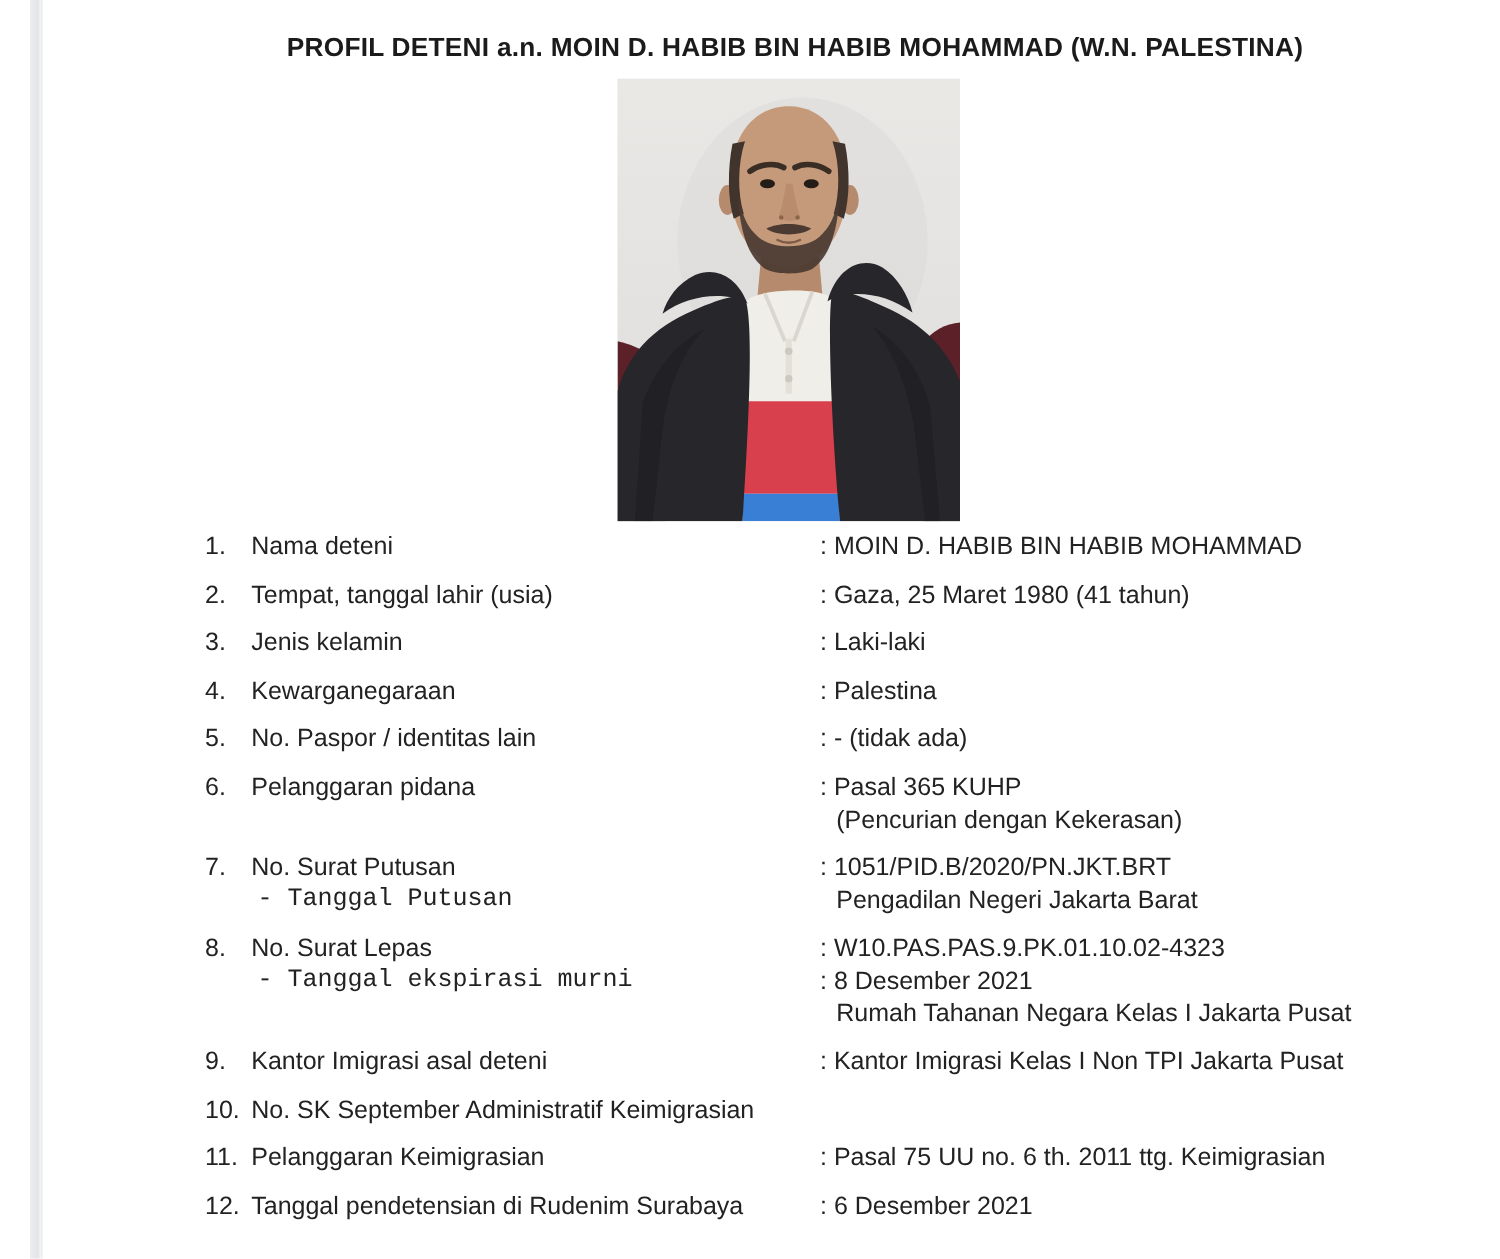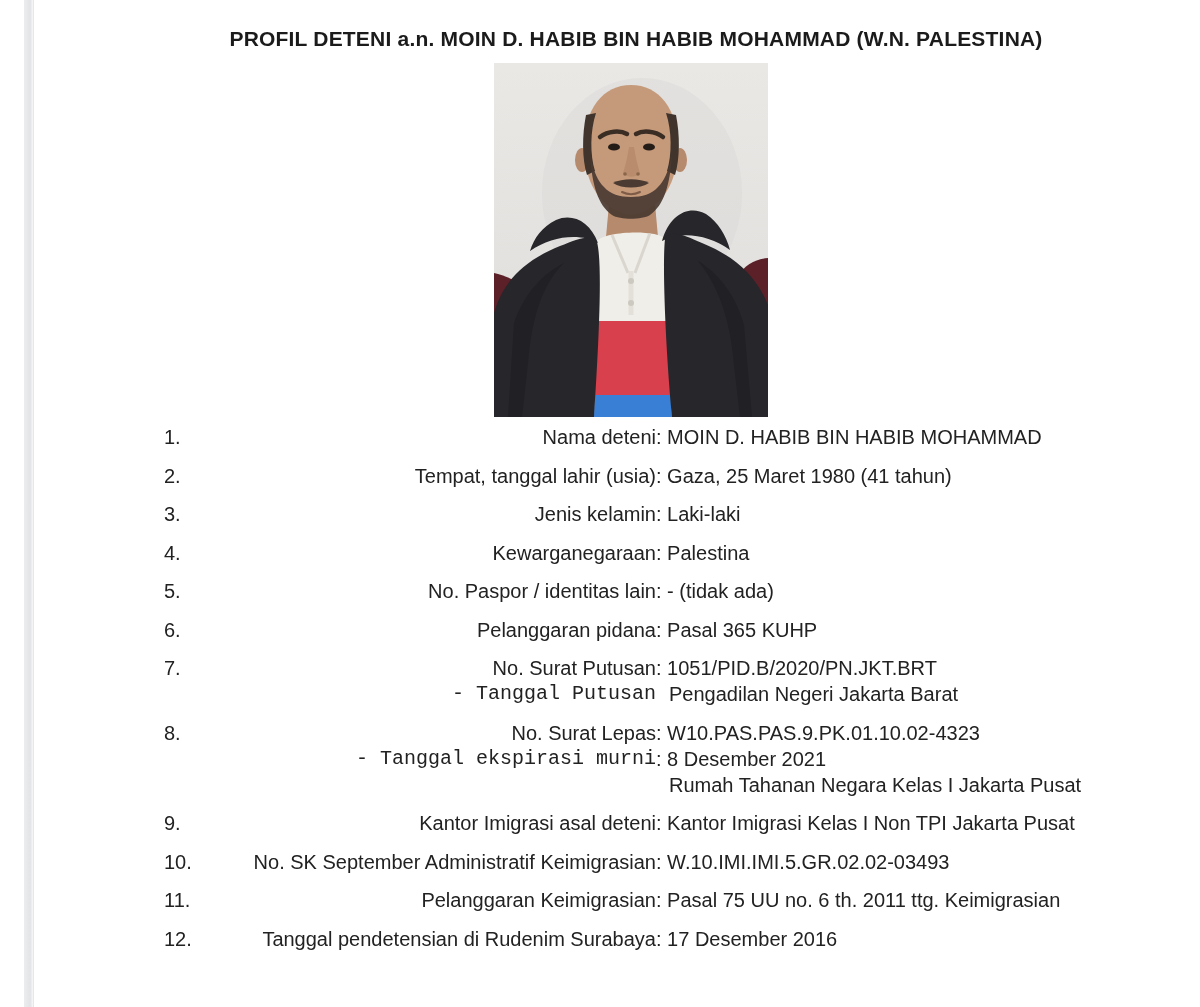--- a/index.html
+++ b/index.html
@@ -35,21 +35,21 @@
     width: 274px; height: 354px;
     background: #e8e7e5;
   }
   .photo svg { display:block; width: 274px; height: 354px; }
 
   .fields {
     position: absolute; left: 140px; top: 424px; width: 1010px;
   }
   .row { display: flex; margin-bottom: 12.5px; font-size: 20px; line-height: 26px; }
   .num   { width: 37px; flex: none; }
-  .label { width: 455px; flex: none; text-align: right; }
+  .label { width: 455px; flex: none; }
   .label .sub { padding-left: 5px; font-family: Liberation Mono, monospace; }
   .value { flex: 1; }
   .value .cont { padding-left: 13px; }
 </style>
 </head>
 <body>
 
 <div class="page">
 
   <div class="edge-left"></div>
@@ -168,20 +168,21 @@
           <div>: - (tidak ada)</div>
         </div>
       </div>
       <div class="row">
         <div class="num">6.</div>
         <div class="label">
           <div>Pelanggaran pidana</div>
         </div>
         <div class="value">
           <div>: Pasal 365 KUHP</div>
+          <div class="cont">(Pencurian dengan Kekerasan)</div>
         </div>
       </div>
       <div class="row">
         <div class="num">7.</div>
         <div class="label">
           <div>No. Surat Putusan</div>
           <div class="sub">- Tanggal Putusan</div>
         </div>
         <div class="value">
           <div>: 1051/PID.B/2020/PN.JKT.BRT</div>
@@ -207,37 +208,34 @@
         </div>
         <div class="value">
           <div>: Kantor Imigrasi Kelas I Non TPI Jakarta Pusat</div>
         </div>
       </div>
       <div class="row">
         <div class="num">10.</div>
         <div class="label">
           <div>No. SK September Administratif Keimigrasian</div>
         </div>
-        <div class="value">
-          <div>: W.10.IMI.IMI.5.GR.02.02-03493</div>
-        </div>
       </div>
       <div class="row">
         <div class="num">11.</div>
         <div class="label">
           <div>Pelanggaran Keimigrasian</div>
         </div>
         <div class="value">
           <div>: Pasal 75 UU no. 6 th. 2011 ttg. Keimigrasian</div>
         </div>
       </div>
       <div class="row">
         <div class="num">12.</div>
         <div class="label">
           <div>Tanggal pendetensian di Rudenim Surabaya</div>
         </div>
         <div class="value">
-          <div>: 17 Desember 2016</div>
+          <div>: 6 Desember 2021</div>
         </div>
       </div>
     </div>
 
 </div>
 
 </body></html>

